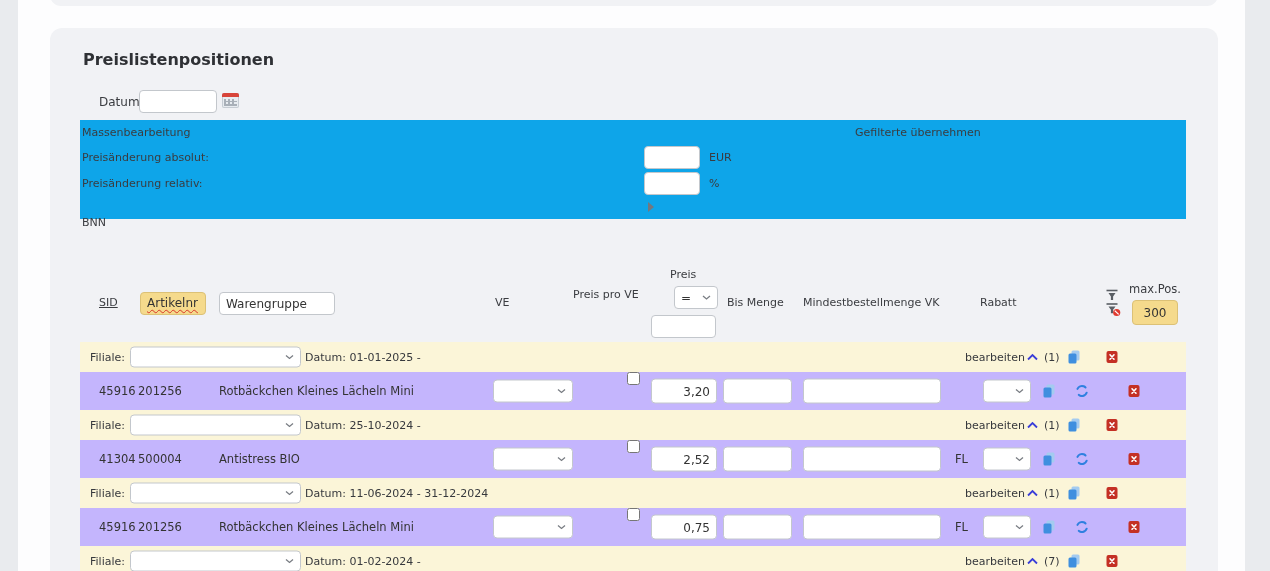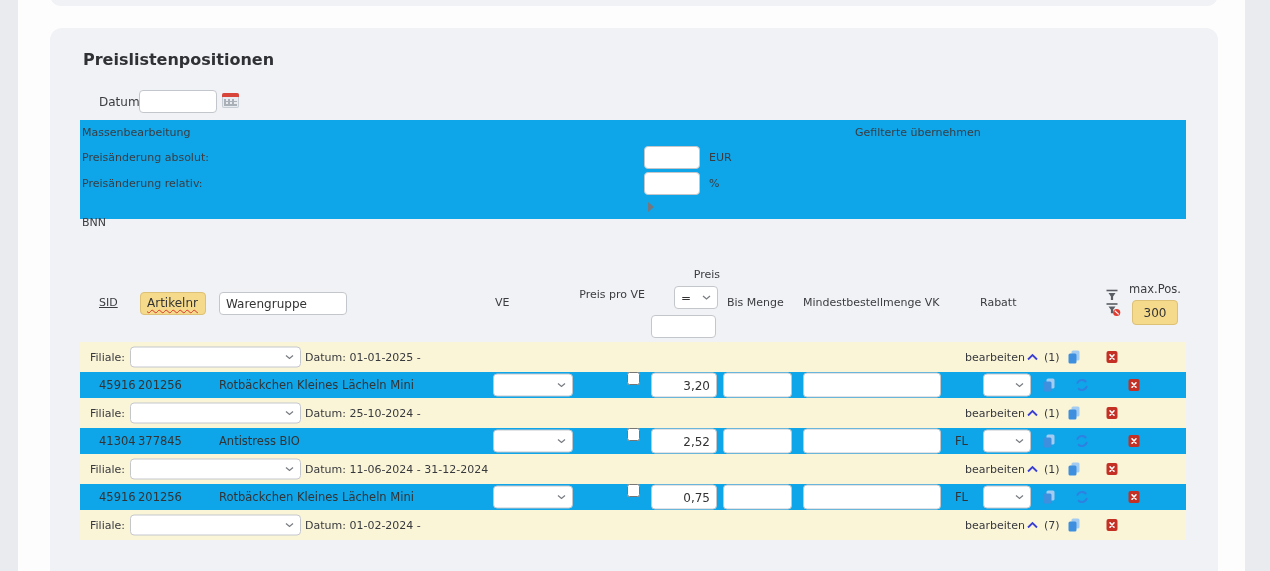--- a/index.html
+++ b/index.html
@@ -42,26 +42,26 @@
   .cal{position:absolute;display:block;width:17px;height:15px;background:#e8ecf0;border-radius:2px;box-shadow:inset 0 0 0 1px #c6ccd3;cursor:pointer;}
   .cal-top{display:block;height:4px;background:#d8453a;border-radius:2px 2px 0 0;}
   .cal-grid{display:block;margin:2px 2px 0 2px;height:7px;
     background:repeating-linear-gradient(90deg,#a9b0b8 0 2px,transparent 2px 4.2px),
                repeating-linear-gradient(0deg,#a9b0b8 0 1.5px,transparent 1.5px 3.5px);}
 
   .tri-right{display:inline-block;width:0;height:0;border-left:6px solid #74787e;border-top:5px solid transparent;border-bottom:5px solid transparent;}
 
   
   .hdr-lab{position:absolute;color:#3a3c40;}
-  .ctr{text-align:right;}
+  .ctr{text-align:left;}
 
   
   .rows{position:absolute;left:30px;top:314px;width:1106px;}
   .grow{position:relative;height:30px;background:#fbf5d8;}
-  .drow{position:relative;height:26px;background:#0ea5e9;}
+  .drow{position:relative;height:38px;background:#c4b5fd;}
   .grow>.abs,.drow>.abs,.grow>.inp,.drow>.inp,.grow>.sel,.drow>.sel{top:50%;transform:translateY(-50%);}
   .grow .abs{color:#37393d;}
   .bearb{cursor:pointer;color:#333;}
   .count{color:#333;}
   .cells{color:#333;font-size:11.5px;}
   .icon-btn{display:inline-flex;align-items:center;cursor:pointer;line-height:0;}
   .cb{position:absolute;width:13px;height:13px;margin:0;}
   .fl-unit{color:#333;font-size:11.5px;}
 </style>
 </head>
@@ -95,21 +95,21 @@
 
     <span class="lab" style="left:2px;top:64px;margin-top:32px;">BNN</span>
     <span class="abs tri-right" style="left:568px;top:82px;"></span>
   </div>
 
   <span class="hdr-lab" style="left:49px;top:268px;text-decoration:underline;">SID</span>
 
   <div class="inp yellow" style="left:90px;top:264px;width:66px;line-height:21px;">
     <span style="text-decoration:underline wavy #d9372a 1px;text-underline-offset:2px;">Artikelnr</span>
   </div>
-  <input class="inp" style="left: 169px; top: 264px; width: 128px;" value="Warengruppe">
+  <input class="inp" style="left: 169px; top: 264px; width: 116px;" value="Warengruppe">
 
   <span class="hdr-lab" style="left:445px;top:268px;">VE</span>
   <span class="hdr-lab ctr" style="left:523px;top:260px;width:72px;line-height:1.3;">Preis pro VE</span>
 
   <span class="hdr-lab ctr" style="left:620px;top:240px;width:50px;">Preis</span>
   <div class="sel" style="left:624px;top:258px;width:44px;">
     <span>=</span>
     <span class="chev">
       <svg width="9" height="5" viewBox="0 0 9 5">
           <polyline points="1,1 4.5,4 8,1" fill="none" stroke="#7a7e84" stroke-width="1.3"></polyline>
@@ -237,21 +237,21 @@
       <span class="abs icon-btn" style="left:1026px;">
           <svg width="12" height="14" viewBox="0 0 12 14">
             <rect x="0.5" y="1" width="11" height="12" rx="2" fill="#c43024"></rect>
             <path d="M4 4.8 L8 9.2 M8 4.8 L4 9.2" stroke="#fff" stroke-width="1.6" stroke-linecap="round"></path>
           </svg>
         </span>
     </div>
 
     <div class="drow">
       <span class="abs cells" style="left:19px;">41304</span>
-      <span class="abs cells" style="left:58px;">377845</span>
+      <span class="abs cells" style="left:58px;">500004</span>
       <span class="abs cells" style="left:139px;">Antistress BIO</span>
       <div class="sel" style="left:413px;width:80px;">
           <span class="chev">
             <svg width="9" height="5" viewBox="0 0 9 5">
               <polyline points="1,1 4.5,4 8,1" fill="none" stroke="#7a7e84" stroke-width="1.3"></polyline>
             </svg>
           </span>
         </div>
       <input type="checkbox" class="cb" style="left: 547px;">
       <input class="inp num" style="left: 571px; width: 66px; height: 25px;" value="2,52">

